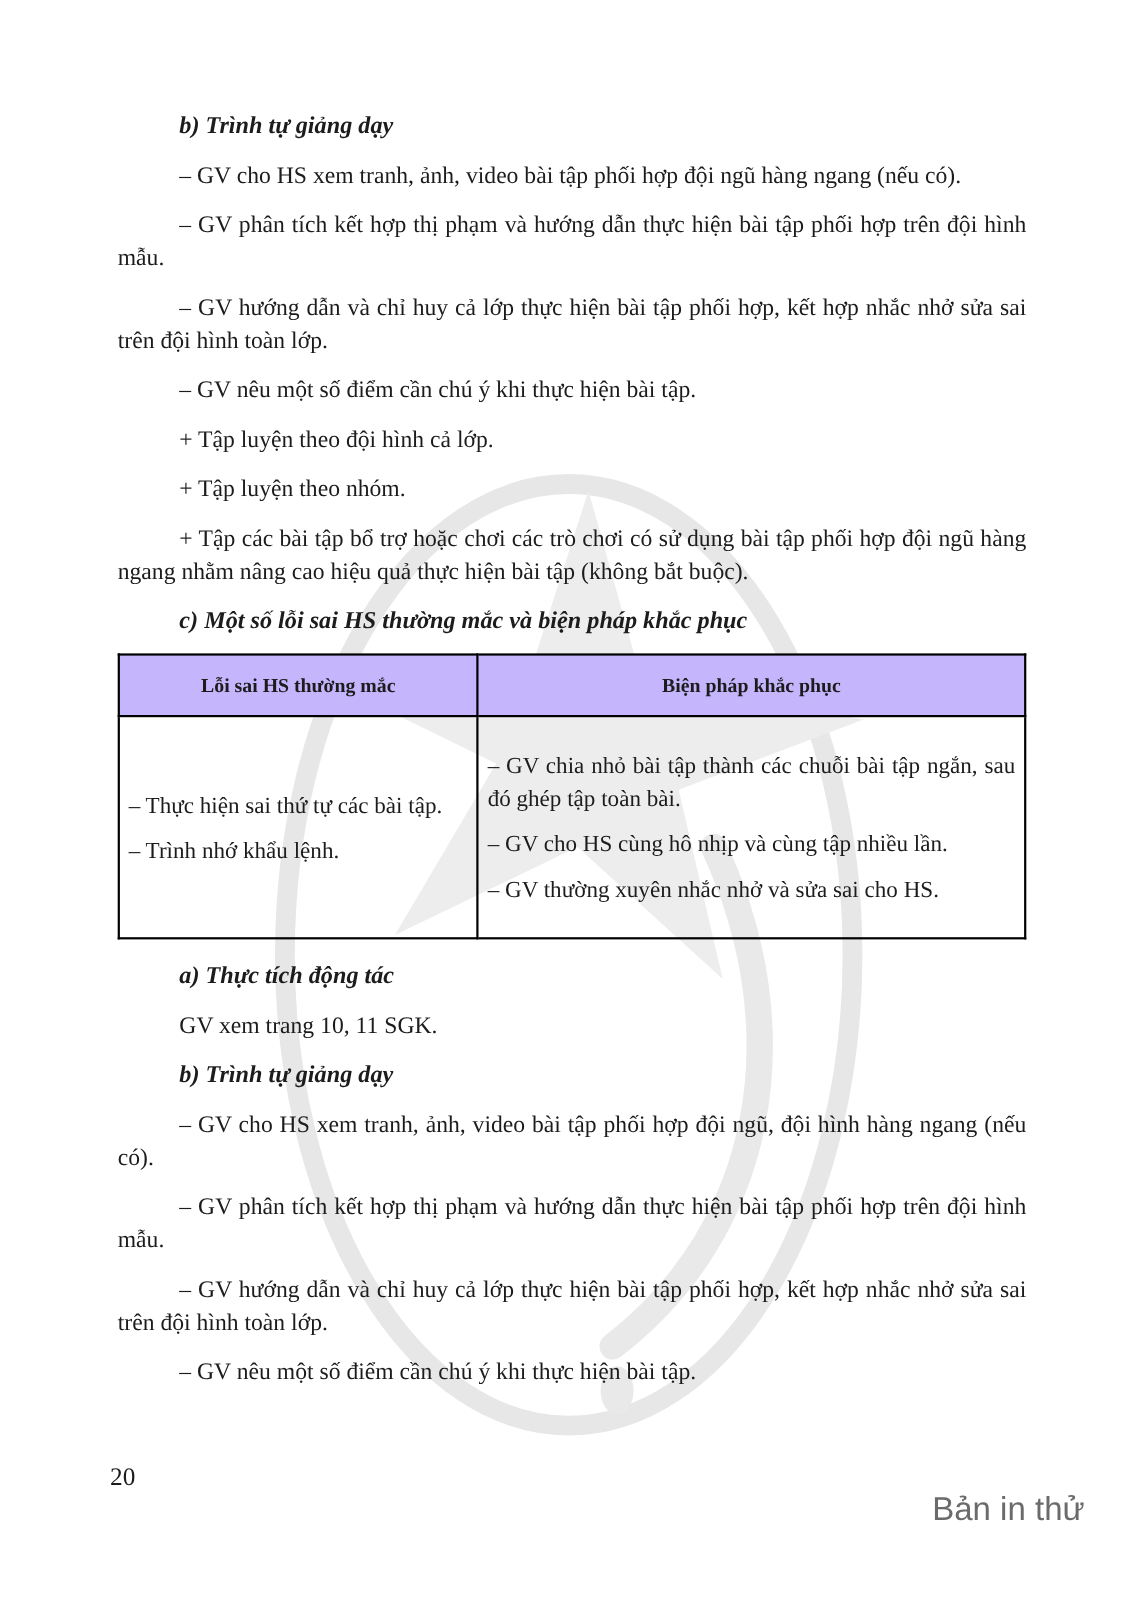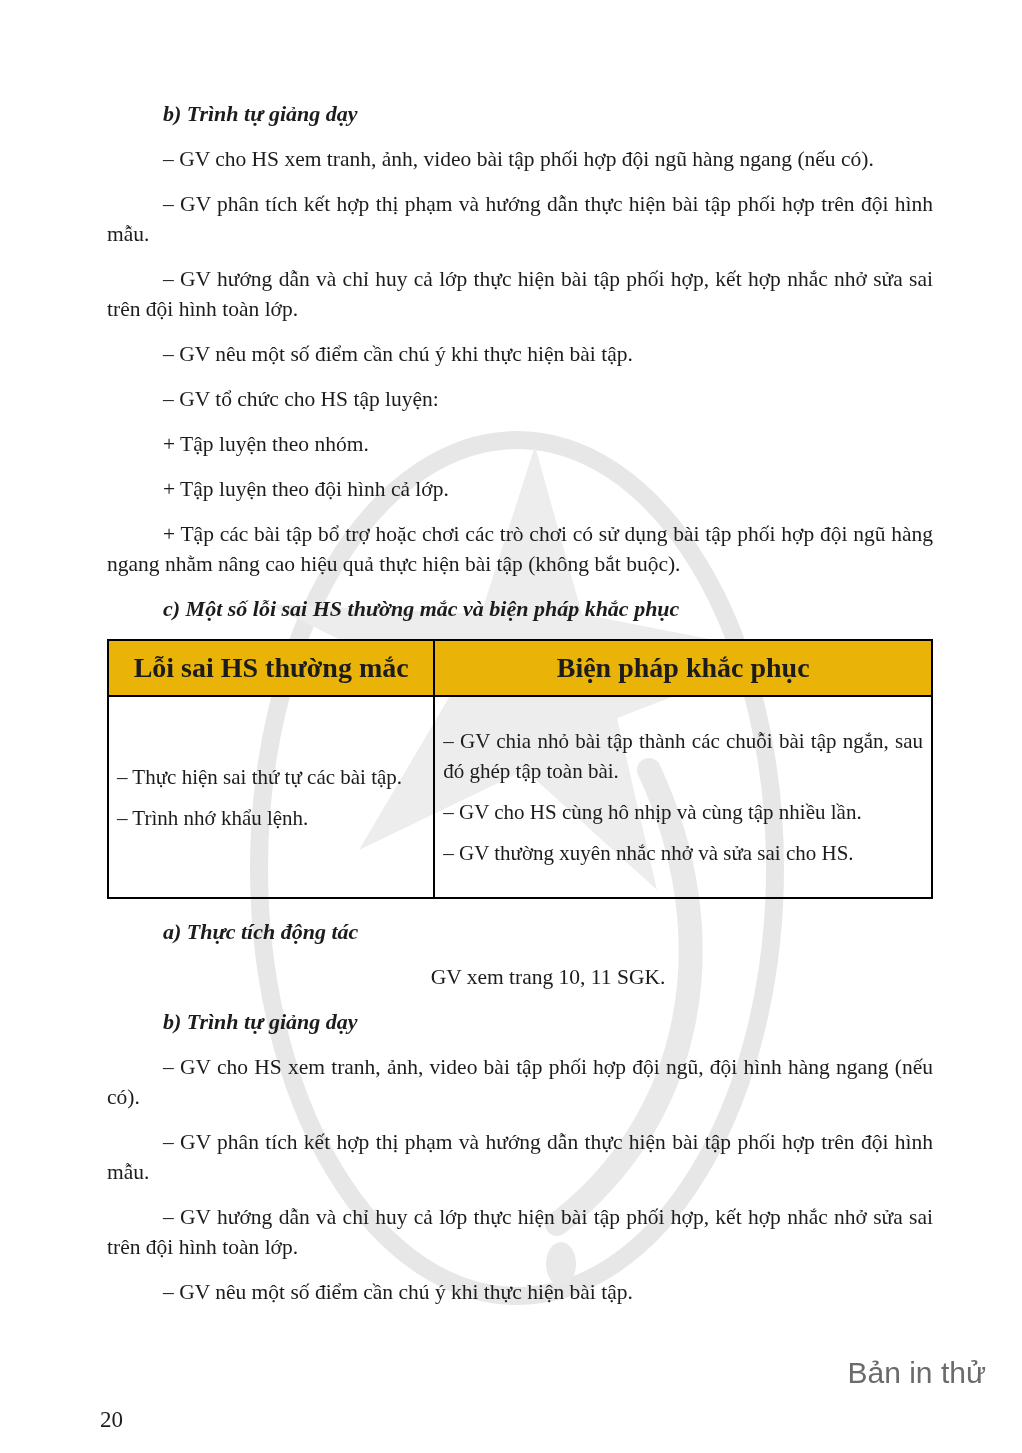--- a/index.html
+++ b/index.html
@@ -29,50 +29,50 @@
     font-size:22px;line-height:30px;
     font-weight:bold;font-style:italic;
     text-indent:56px;
   }
   .h-num{
     margin:20px 0 14px;
     font-size:23px;line-height:30px;
     font-weight:bold;
     text-indent:56px;
   }
-  p.plain{text-indent:56px;text-align:center;}
+  p.plain{text-indent:56px;text-align:left;}
   table.err{
     width:100%;
     border-collapse:collapse;
     margin:10px 0 18px;
   }
   table.err th, table.err td{
     border:2px solid #000000;
   }
   table.err th{
-    background:#eab308;
-    font-size:28px;line-height:28px;
+    background:#c4b5fd;
+    font-size:18px;line-height:28px;
     font-weight:bold;
     text-align:center;
     padding:13px 6px;
   }
   table.err td{
     vertical-align:middle;
     padding:18px 8px;
   }
   table.err td p{
     margin:11px 0;
     text-indent:0;
     font-size:21px;line-height:30px;
   }
   td.col-errors{width:39.6%;margin-top:30px;}
   td.col-errors p{text-align:left;}
   td.col-fixes p{text-align:justify;}
   .page-number{
-    position:absolute;left:100px;top:1405px;z-index:1;
+    position:absolute;left:100px;top:1328px;z-index:1;
     font-size:23px;line-height:30px;
   }
   .proof-label{
     position:absolute;right:36px;top:1355px;z-index:1;
     font-family:"Liberation Sans", sans-serif;
     font-size:30px;line-height:36px;
     color:#6b6b6b;
   }
 </style>
 </head>
@@ -88,23 +88,22 @@
   </svg>
 
   <div class="content">
 
     <h3 class="h-bi">b) Trình tự giảng dạy</h3>
 
     <p>– GV cho HS xem tranh, ảnh, video bài tập phối hợp đội ngũ hàng ngang (nếu có).</p>
     <p>– GV phân tích kết hợp thị phạm và hướng dẫn thực hiện bài tập phối hợp trên đội hình mẫu.</p>
     <p>– GV hướng dẫn và chỉ huy cả lớp thực hiện bài tập phối hợp, kết hợp nhắc nhở sửa sai trên đội hình toàn lớp.</p>
     <p>– GV nêu một số điểm cần chú ý khi thực hiện bài tập.</p>
-    <p>– GV tổ chức cho HS tập luyện:</p>
+    <p>+ Tập luyện theo đội hình cả lớp.</p>
     <p>+ Tập luyện theo nhóm.</p>
-    <p>+ Tập luyện theo đội hình cả lớp.</p>
     <p>+ Tập các bài tập bổ trợ hoặc chơi các trò chơi có sử dụng bài tập phối hợp đội ngũ hàng ngang nhằm nâng cao hiệu quả thực hiện bài tập (không bắt buộc).</p>
 
     <h3 class="h-bi">c) Một số lỗi sai HS thường mắc và biện pháp khắc phục</h3>
 
     <table class="err">
       <thead>
         <tr>
           <th>Lỗi sai HS thường mắc</th>
           <th>Biện pháp khắc phục</th>
         </tr>

